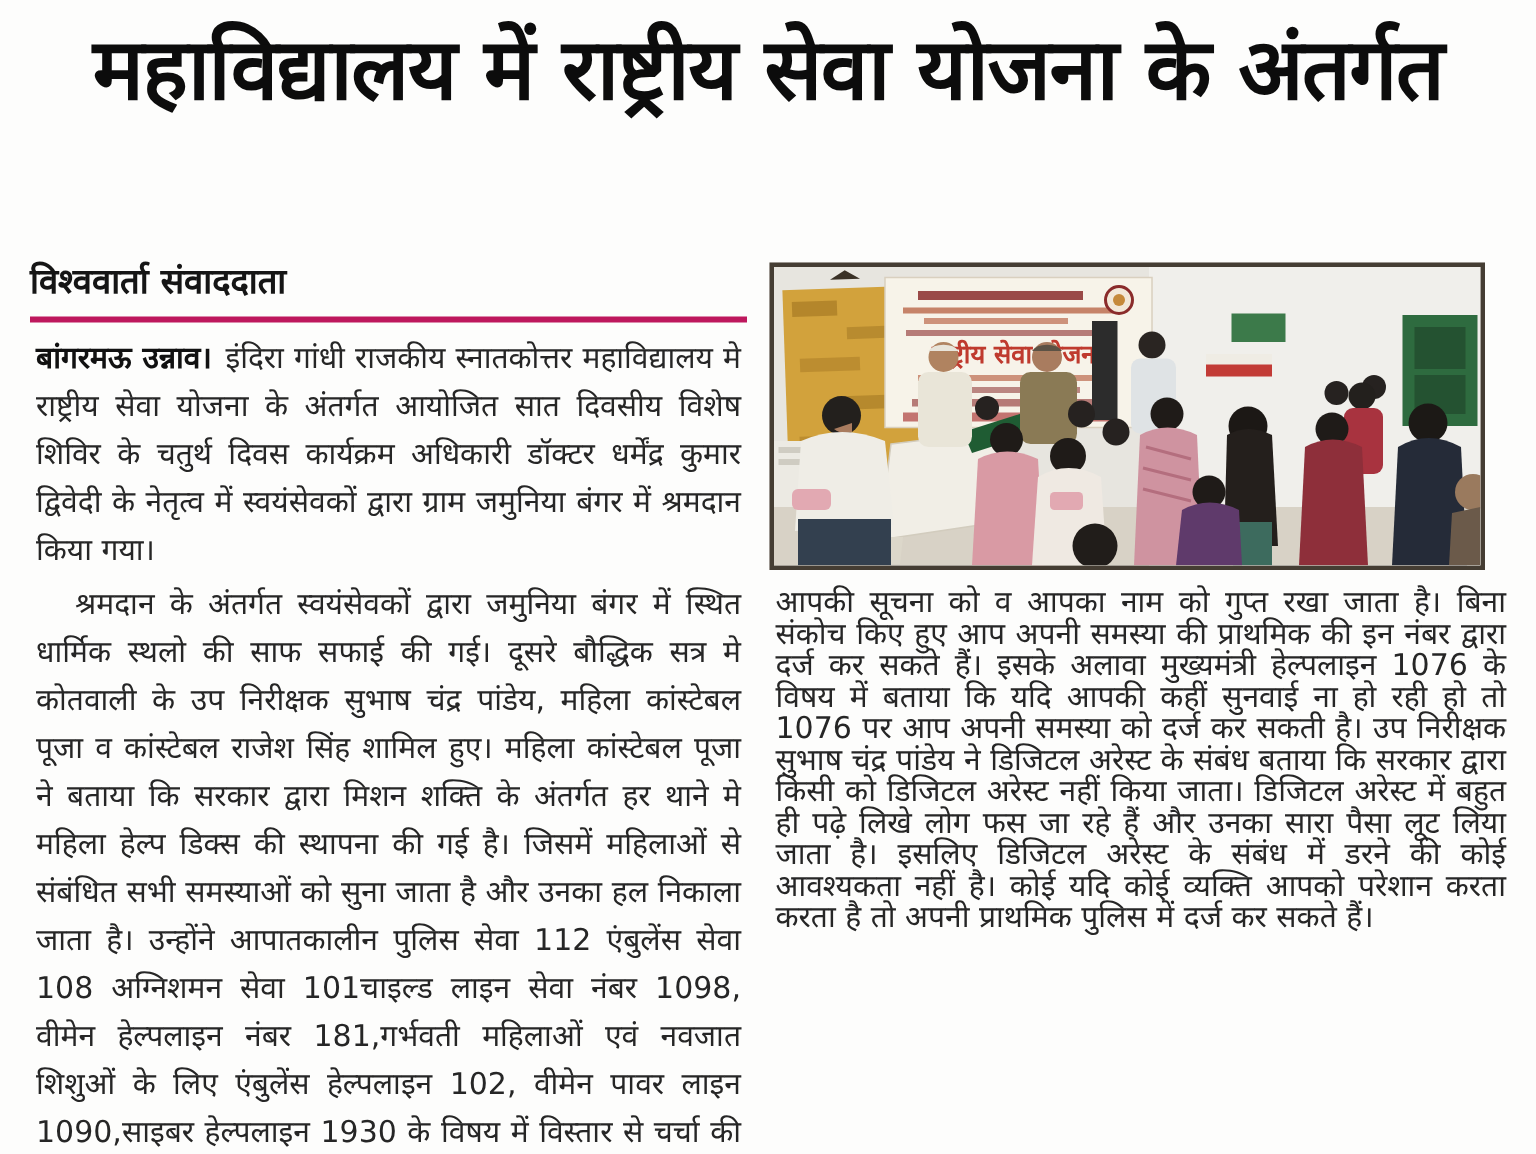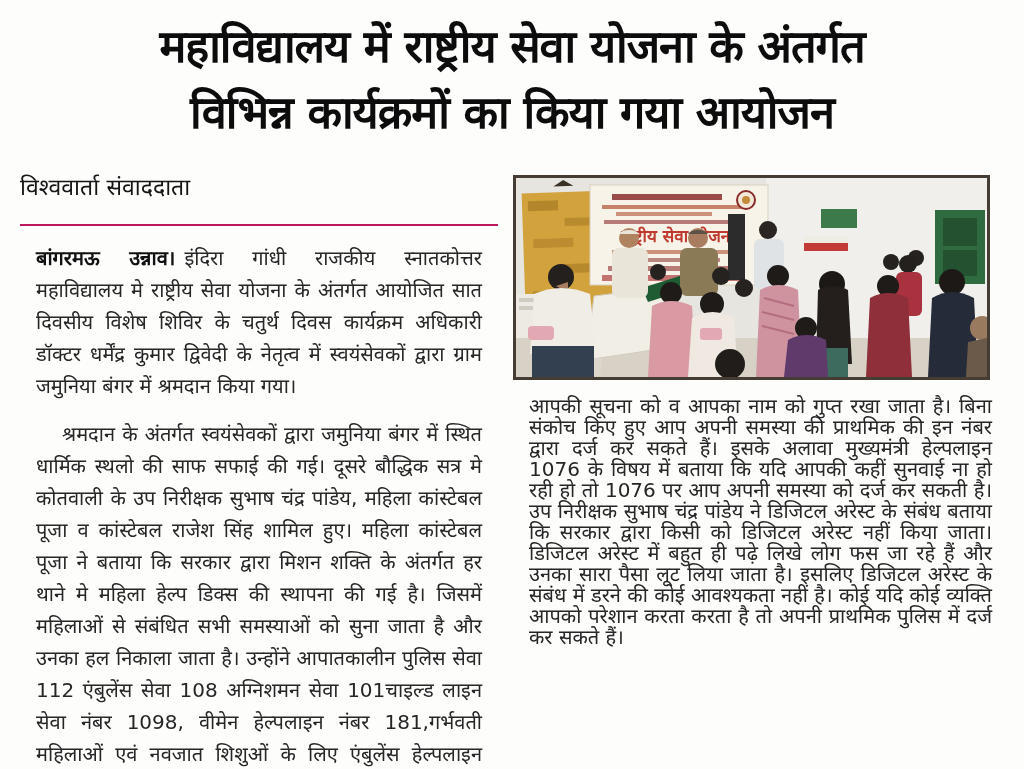--- a/index.html
+++ b/index.html
@@ -3,47 +3,46 @@
 <meta charset="utf-8">
 <style>
   html,body{margin:0;padding:0;}
   body{
     width:1024px;height:769px;position:relative;overflow:hidden;
     background:#fdfdfc;color:#1e1e1e;
     font-family:"DejaVu Sans","Liberation Sans",sans-serif;
   }
   .headline{
     position:absolute;top:14px;left:0;width:1024px;text-align:center;
-    font-weight:900;color:#0c0c0c;font-size:45px;line-height:66px;
+    font-weight:900;color:#0c0c0c;font-size:57px;line-height:66px;
     letter-spacing:-1px;
   }
   .headline .hl-line{white-space:nowrap;}
   .col-left{position:absolute;left:20px;top:170px;width:478px;}
   .col-right{position:absolute;left:513px;top:175px;width:495px;}
   .byline{
-    font-size:23px;font-weight:400;color:#151515;
-    padding-bottom:22px;border-bottom:2px solid #be185d;margin-bottom:7px;
+    font-size:23px;font-weight:700;color:#151515;
+    padding-bottom:9px;border-bottom:4px solid #be185d;margin-bottom:7px;
   }
   .body-text{font-size:20px;line-height:32px;text-align:justify;color:#262626;}
-  .body-text p{margin:16px;}
+  .body-text p{margin:4px;}
   .body-text p.indent{text-indent:26px;}
   .dateline{font-weight:800;color:#111;padding-right:9px;}
   .col-right .body-text{line-height:21px;}
   .photo-frame{
     width:471px;height:199px;border:3px solid #453d33;
     background:#e8e6e0;margin-bottom:11px;position:relative;overflow:hidden;
   }
   .photo-frame svg{display:block;}
 </style>
 </head>
 <body>
 
 <div class="headline">
   <div class="hl-line">महाविद्यालय में राष्ट्रीय सेवा योजना के अंतर्गत</div>
-  <div class="hl-line">विभिन्न कार्यक्रमों का किया गया आयोजन</div>
 </div>
 
 <div class="col-left">
   <div class="byline">विश्ववार्ता संवाददाता</div>
   <div class="body-text">
     <p><span class="dateline">बांगरमऊ उन्नाव।</span><span>इंदिरा गांधी राजकीय स्नातकोत्तर महाविद्यालय मे राष्ट्रीय सेवा योजना के अंतर्गत आयोजित सात दिवसीय विशेष शिविर के चतुर्थ दिवस कार्यक्रम अधिकारी डॉक्टर धर्मेंद्र कुमार द्विवेदी के नेतृत्व में स्वयंसेवकों  द्वारा ग्राम जमुनिया बंगर में श्रमदान किया गया।</span></p>
     <p class="indent">श्रमदान के अंतर्गत स्वयंसेवकों द्वारा जमुनिया बंगर में स्थित धार्मिक स्थलो  की साफ सफाई की गई। दूसरे बौद्धिक सत्र मे कोतवाली के उप निरीक्षक सुभाष चंद्र पांडेय, महिला कांस्टेबल पूजा व कांस्टेबल राजेश सिंह शामिल हुए। महिला कांस्टेबल पूजा ने बताया कि सरकार द्वारा मिशन शक्ति के अंतर्गत हर थाने मे महिला हेल्प डिक्स की स्थापना की गई है। जिसमें महिलाओं से संबंधित सभी समस्याओं को सुना जाता है और उनका हल निकाला जाता है। उन्होंने आपातकालीन पुलिस सेवा 112 एंबुलेंस सेवा 108 अग्निशमन सेवा 101चाइल्ड लाइन सेवा नंबर 1098, वीमेन हेल्पलाइन नंबर 181,गर्भवती महिलाओं एवं नवजात शिशुओं के लिए एंबुलेंस हेल्पलाइन 102, वीमेन पावर लाइन 1090,साइबर हेल्पलाइन 1930  के विषय में विस्तार से चर्चा की और बताया कि इन नंबरों में में</p>
   </div>
 </div>
 

